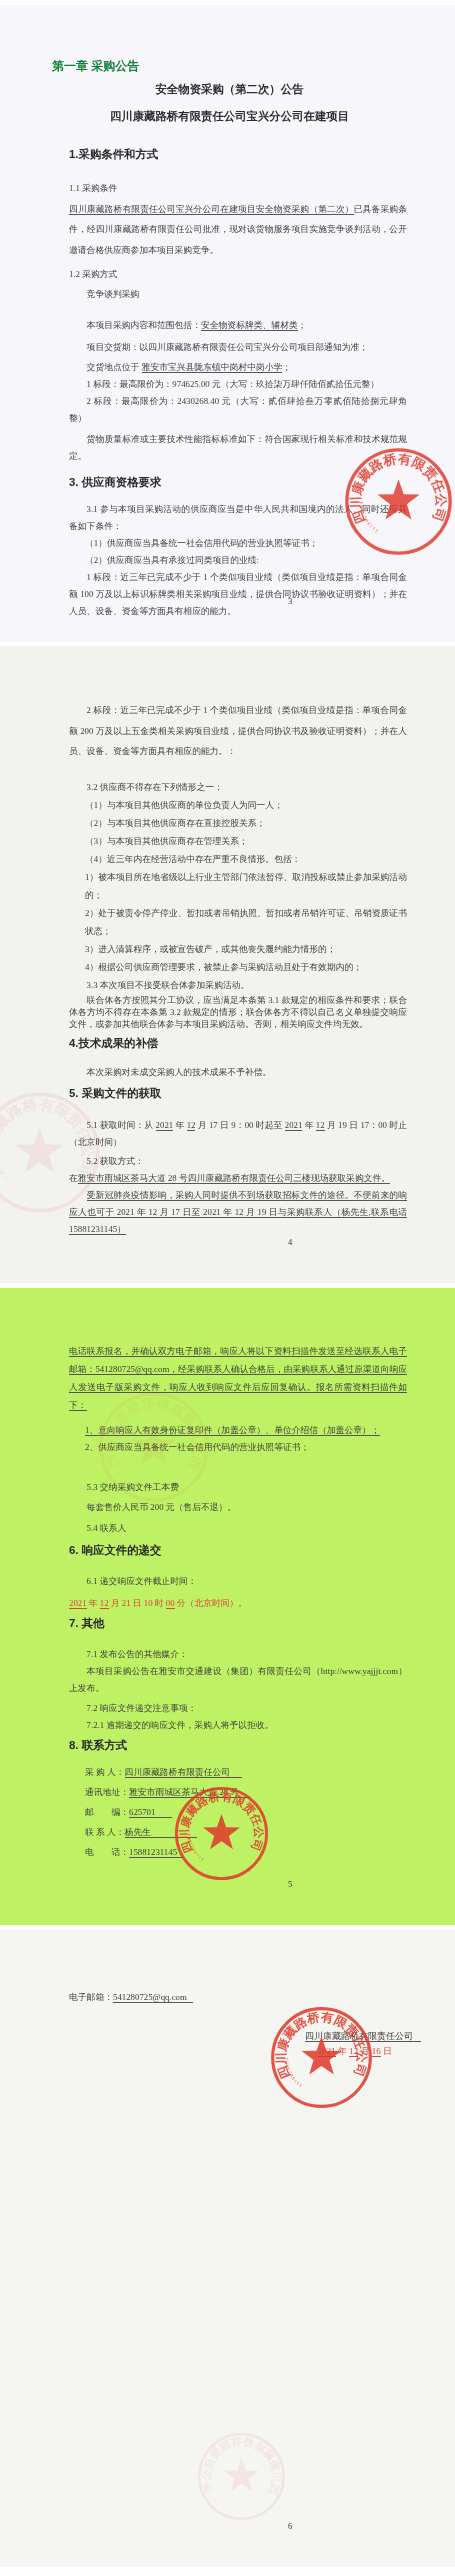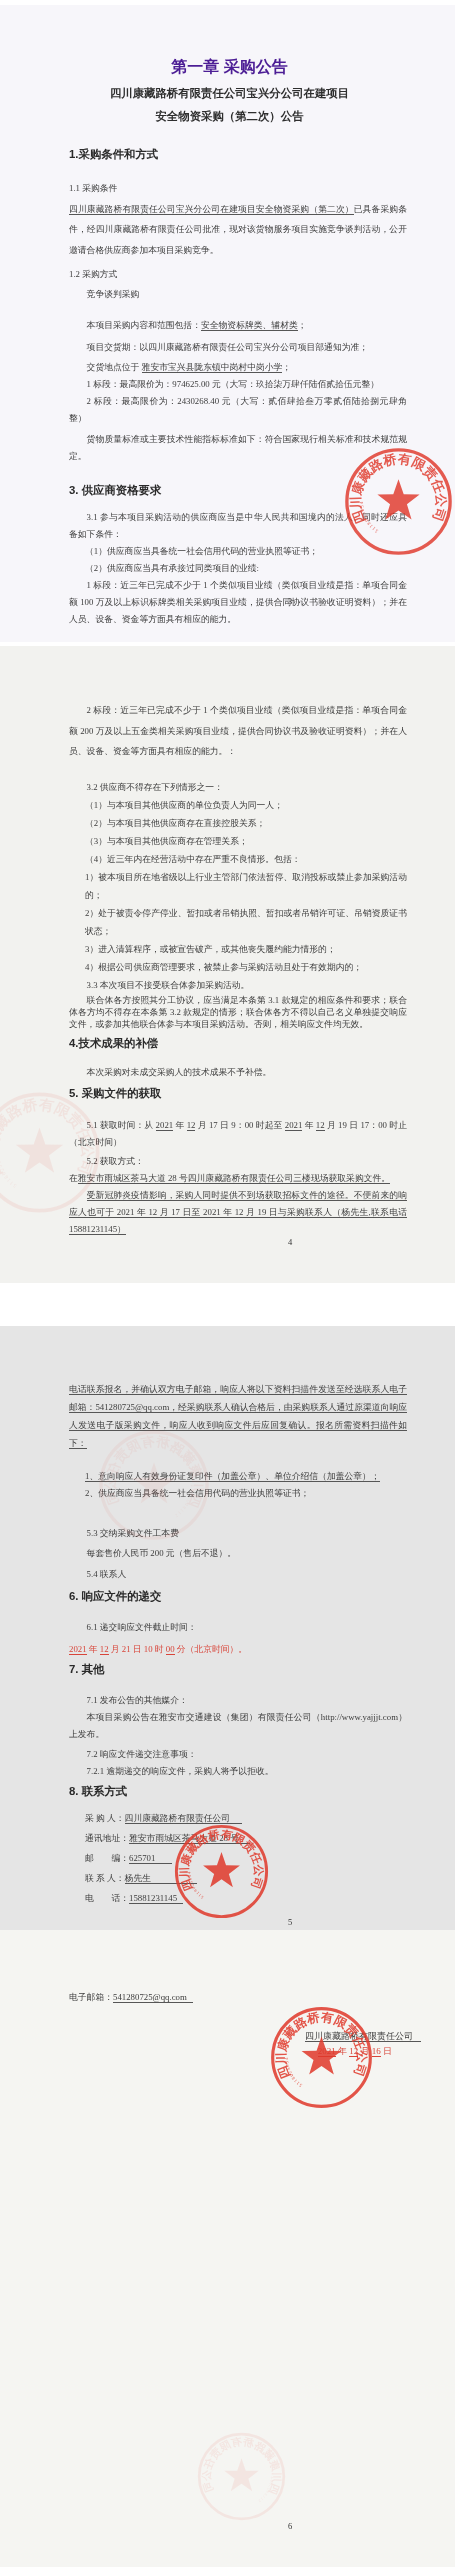--- a/index.html
+++ b/index.html
@@ -1,58 +1,58 @@
 <!DOCTYPE html>
 <html style="font-size:9px"><head>
 <meta charset="utf-8">
 <style>
   html,body{margin:0;padding:0;background:#ffffff;}
   #canvas{position:relative;width:456px;height:2576px;background:#ffffff;overflow:hidden;
           font-family:"Liberation Serif","DejaVu Serif",serif;color:#3c3c3c;}
   .page{position:absolute;left:0;width:456px;height:637px;overflow:hidden;}
   .page1{top:4.6px;background:#f7f6fa;}
   .page2{top:646px;background:#f2f2ef;}
-  .page3{top:1326px;background:#e5e5e5;}
+  .page3{top:1288px;background:#bef264;}
   .page4{top:1930px;background:#f5f5f2;}
   .flow{position:absolute;top:0;left:0;right:0;bottom:0;padding:0 49px 0 69px;}
   .b{font-size:8.8px;line-height:20.5px;text-align:justify;}
   .tight{line-height:17px;}
   .lh27{line-height:12px;}
   .lh32{line-height:18px;}
   .ind{text-indent:2em;}
   .ind2{margin-left:16px;}
-  .t1{font-family:"Liberation Sans","DejaVu Sans",sans-serif;font-weight:bold;font-size:16px;
-      color:#4c1d95;text-align:center;line-height:23px;margin-left:-17px;text-indent:0;}
+  .t1{font-family:"Liberation Sans","DejaVu Sans",sans-serif;font-weight:bold;font-size:12px;
+      color:#15803d;line-height:23px;margin-left:-17px;text-indent:0;}
   .t2{font-family:"Liberation Sans","DejaVu Sans",sans-serif;font-weight:bold;font-size:11.4px;
       color:#2e2e2e;text-align:center;line-height:23px;margin-left:-17px;text-indent:0;}
   .h{font-family:"Liberation Sans","DejaVu Sans",sans-serif;font-weight:bold;font-size:11.4px;
      color:#2a2a2a;line-height:19.4px;text-align:left;}
   .u{border-bottom:0.6px solid #565656;}
   .red{color:#d8453a;}
   .red.u{border-bottom-color:#d8453a;}
   .contact{margin-left:16px;line-height:20px;}
   .pagenum{position:absolute;left:288px;top:591px;font-size:8.5px;color:#333;line-height:11.4px;}
   .sig-company{position:absolute;right:35px;top:98px;font-size:9px;line-height:17px;}
   .sig-date{position:absolute;right:64px;top:113px;font-size:9px;line-height:17px;}
   .stamp{position:absolute;pointer-events:none;}
   .mt4{margin-top:2px}.mt6{margin-top:3.4px}.mt8{margin-top:4.6px}
-  .mt12{margin-top:6.8px}.mt14{margin-top:16px}.mt16{margin-top:9px}.mt18{margin-top:10.2px}.mt22{margin-top:12.5px}.mt24{margin-top:13.7px}
+  .mt12{margin-top:6.8px}.mt14{margin-top:8px}.mt16{margin-top:9px}.mt18{margin-top:10.2px}.mt22{margin-top:12.5px}.mt24{margin-top:13.7px}
   .mt28{margin-top:16px}.mt30{margin-top:17px}.mt40{margin-top:23px}.mt88{margin-top:50px}
   .mt95{margin-top:54px}.mt100{margin-top:57px}
 </style>
 </head>
 <body>
 
 <div id="canvas">
 
   <div class="page page1">
     <div class="flow">
         <div class="b t1 mt88"><span>第一章 采购公告</span></div>
+        <div class="b t2"><span>安全物资采购（第二次）公告</span></div>
         <div class="b t2 mt8"><span>四川康藏路桥有限责任公司宝兴分公司在建项目</span></div>
-        <div class="b t2"><span>安全物资采购（第二次）公告</span></div>
         <div class="b h mt30"><span>1.采购条件和方式</span></div>
         <div class="b mt24"><span>1.1 采购条件</span></div>
         <div class="b "><span class="u">四川康藏路桥有限责任公司宝兴分公司在建项目安全物资采购（第二次）</span><span>已具备采购条件，经四川康藏路桥有限责任公司批准，现对该货物服务项目实施竞争谈判活动，公开邀请合格供应商参加本项目采购竞争。</span></div>
         <div class="b mt6"><span>1.2 采购方式</span></div>
         <div class="b ind"><span>竞争谈判采购</span></div>
         <div class="b ind mt22 tight"><span>本项目采购内容和范围包括：</span><span class="u">安全物资标牌类、辅材类</span><span>；</span></div>
         <div class="b ind tight mt8"><span>项目交货期：以四川康藏路桥有限责任公司宝兴分公司项目部通知为准；</span></div>
         <div class="b ind tight mt6"><span>交货地点位于 </span><span class="u">雅安市宝兴县陇东镇中岗村中岗小学</span><span>；</span></div>
         <div class="b ind tight"><span>1 标段：最高限价为：974625.00 元（大写：玖拾柒万肆仟陆佰贰拾伍元整）</span></div>
         <div class="b ind tight"><span>2 标段：最高限价为：2430268.40 元（大写：贰佰肆拾叁万零贰佰陆拾捌元肆角整）</span></div>

